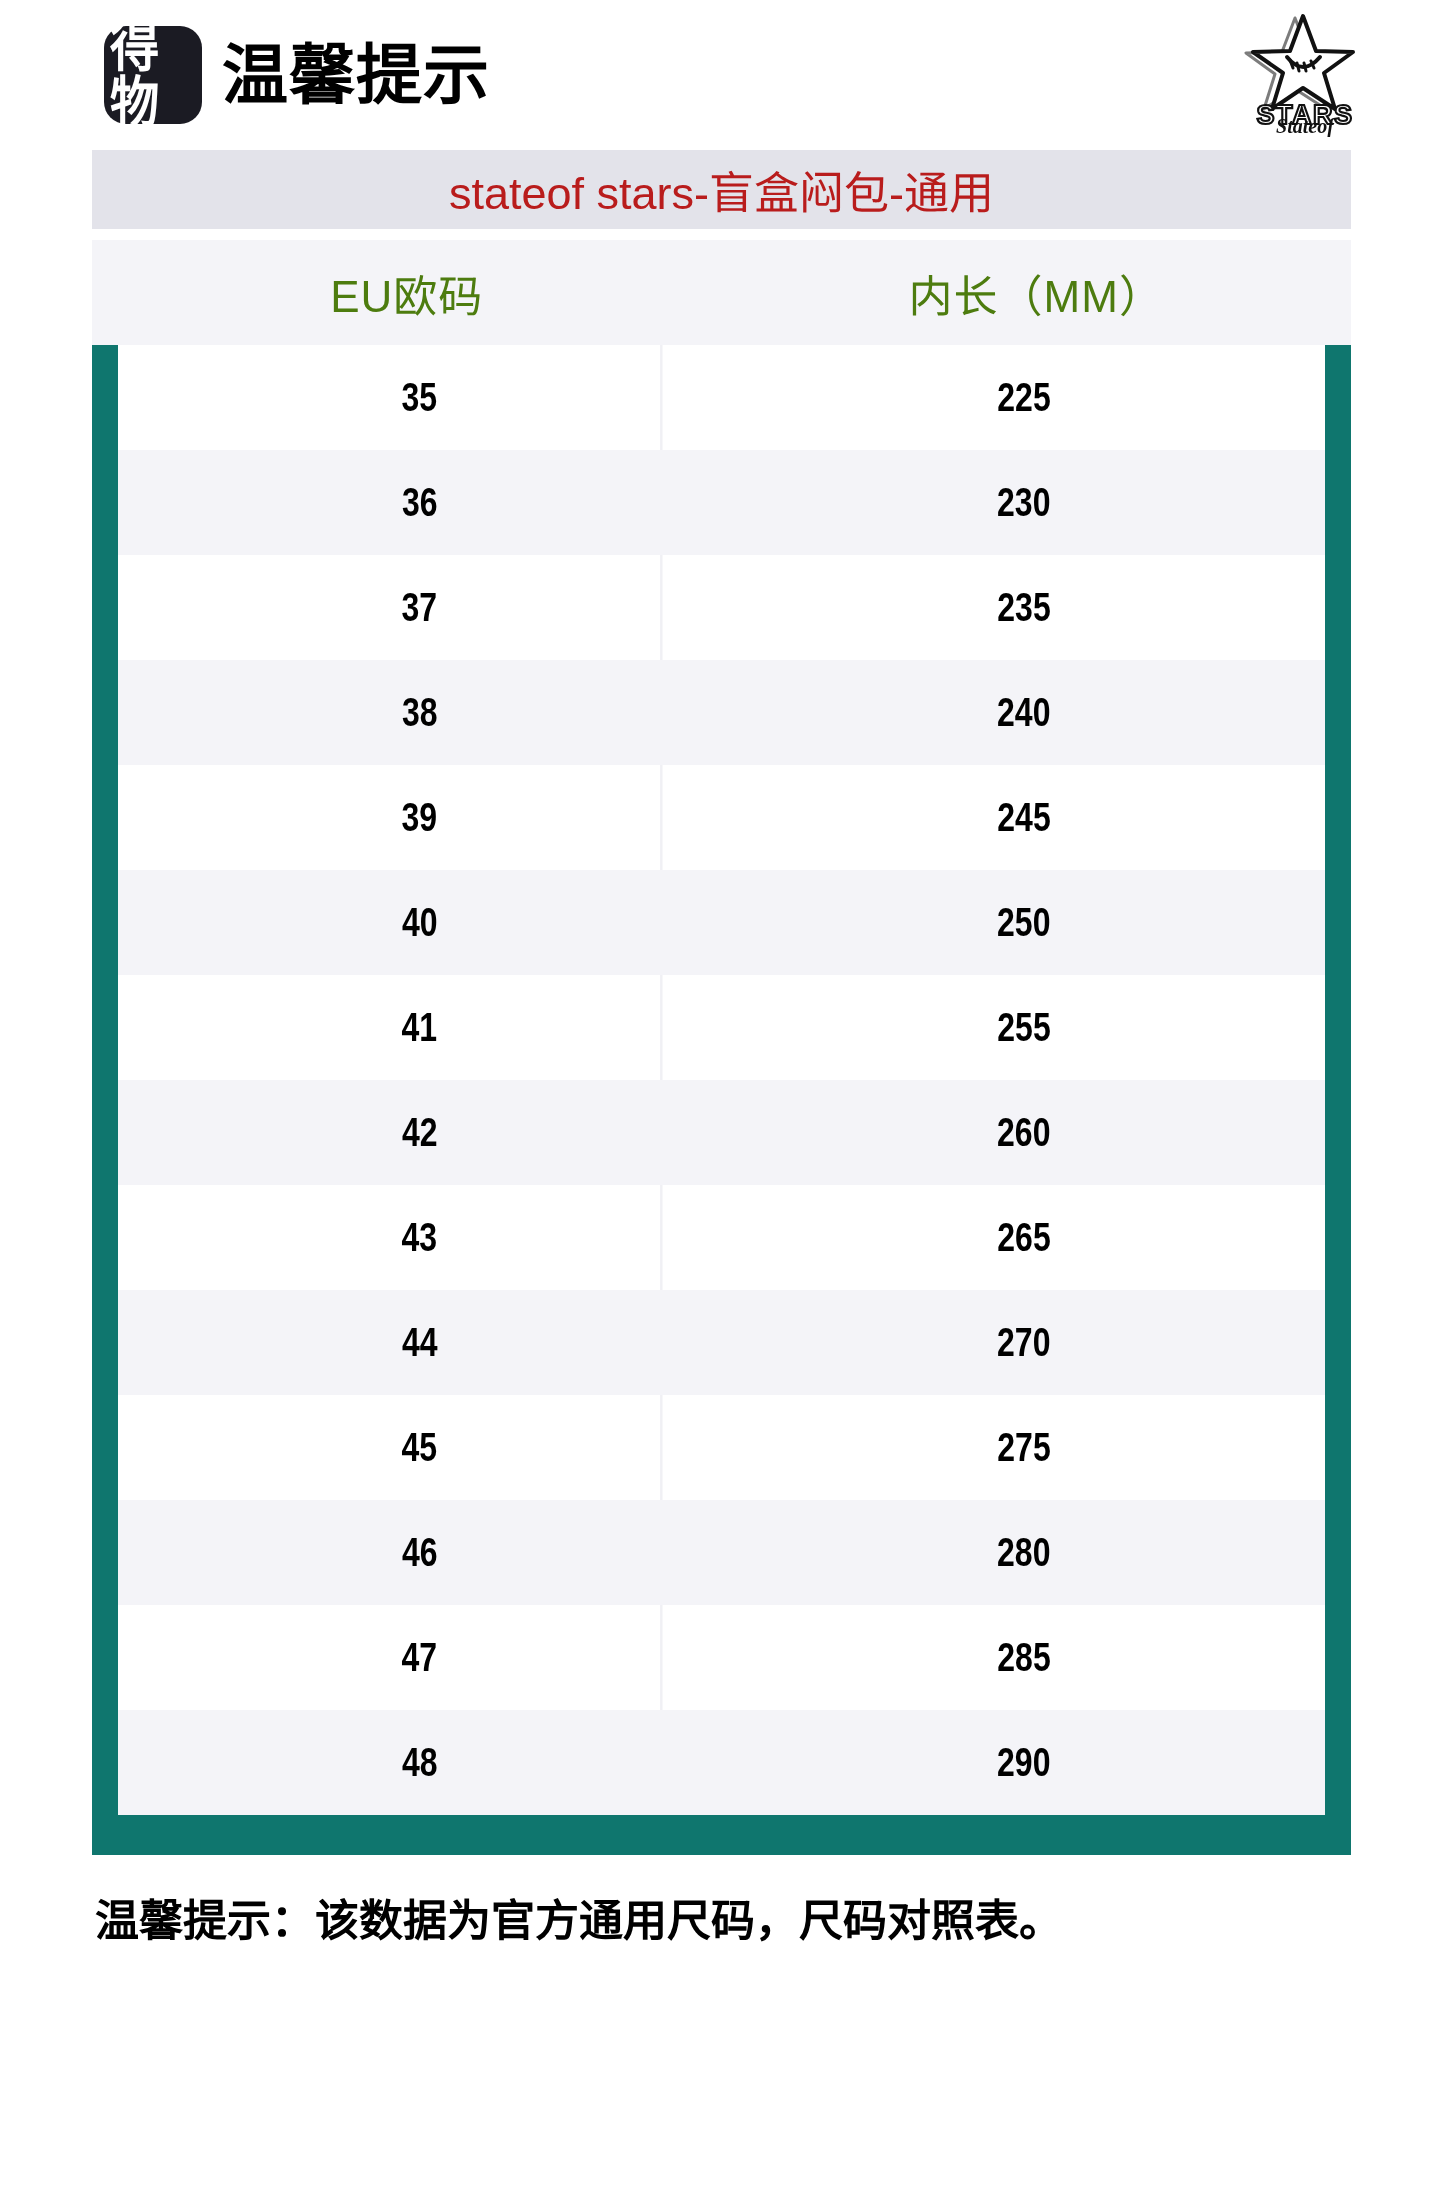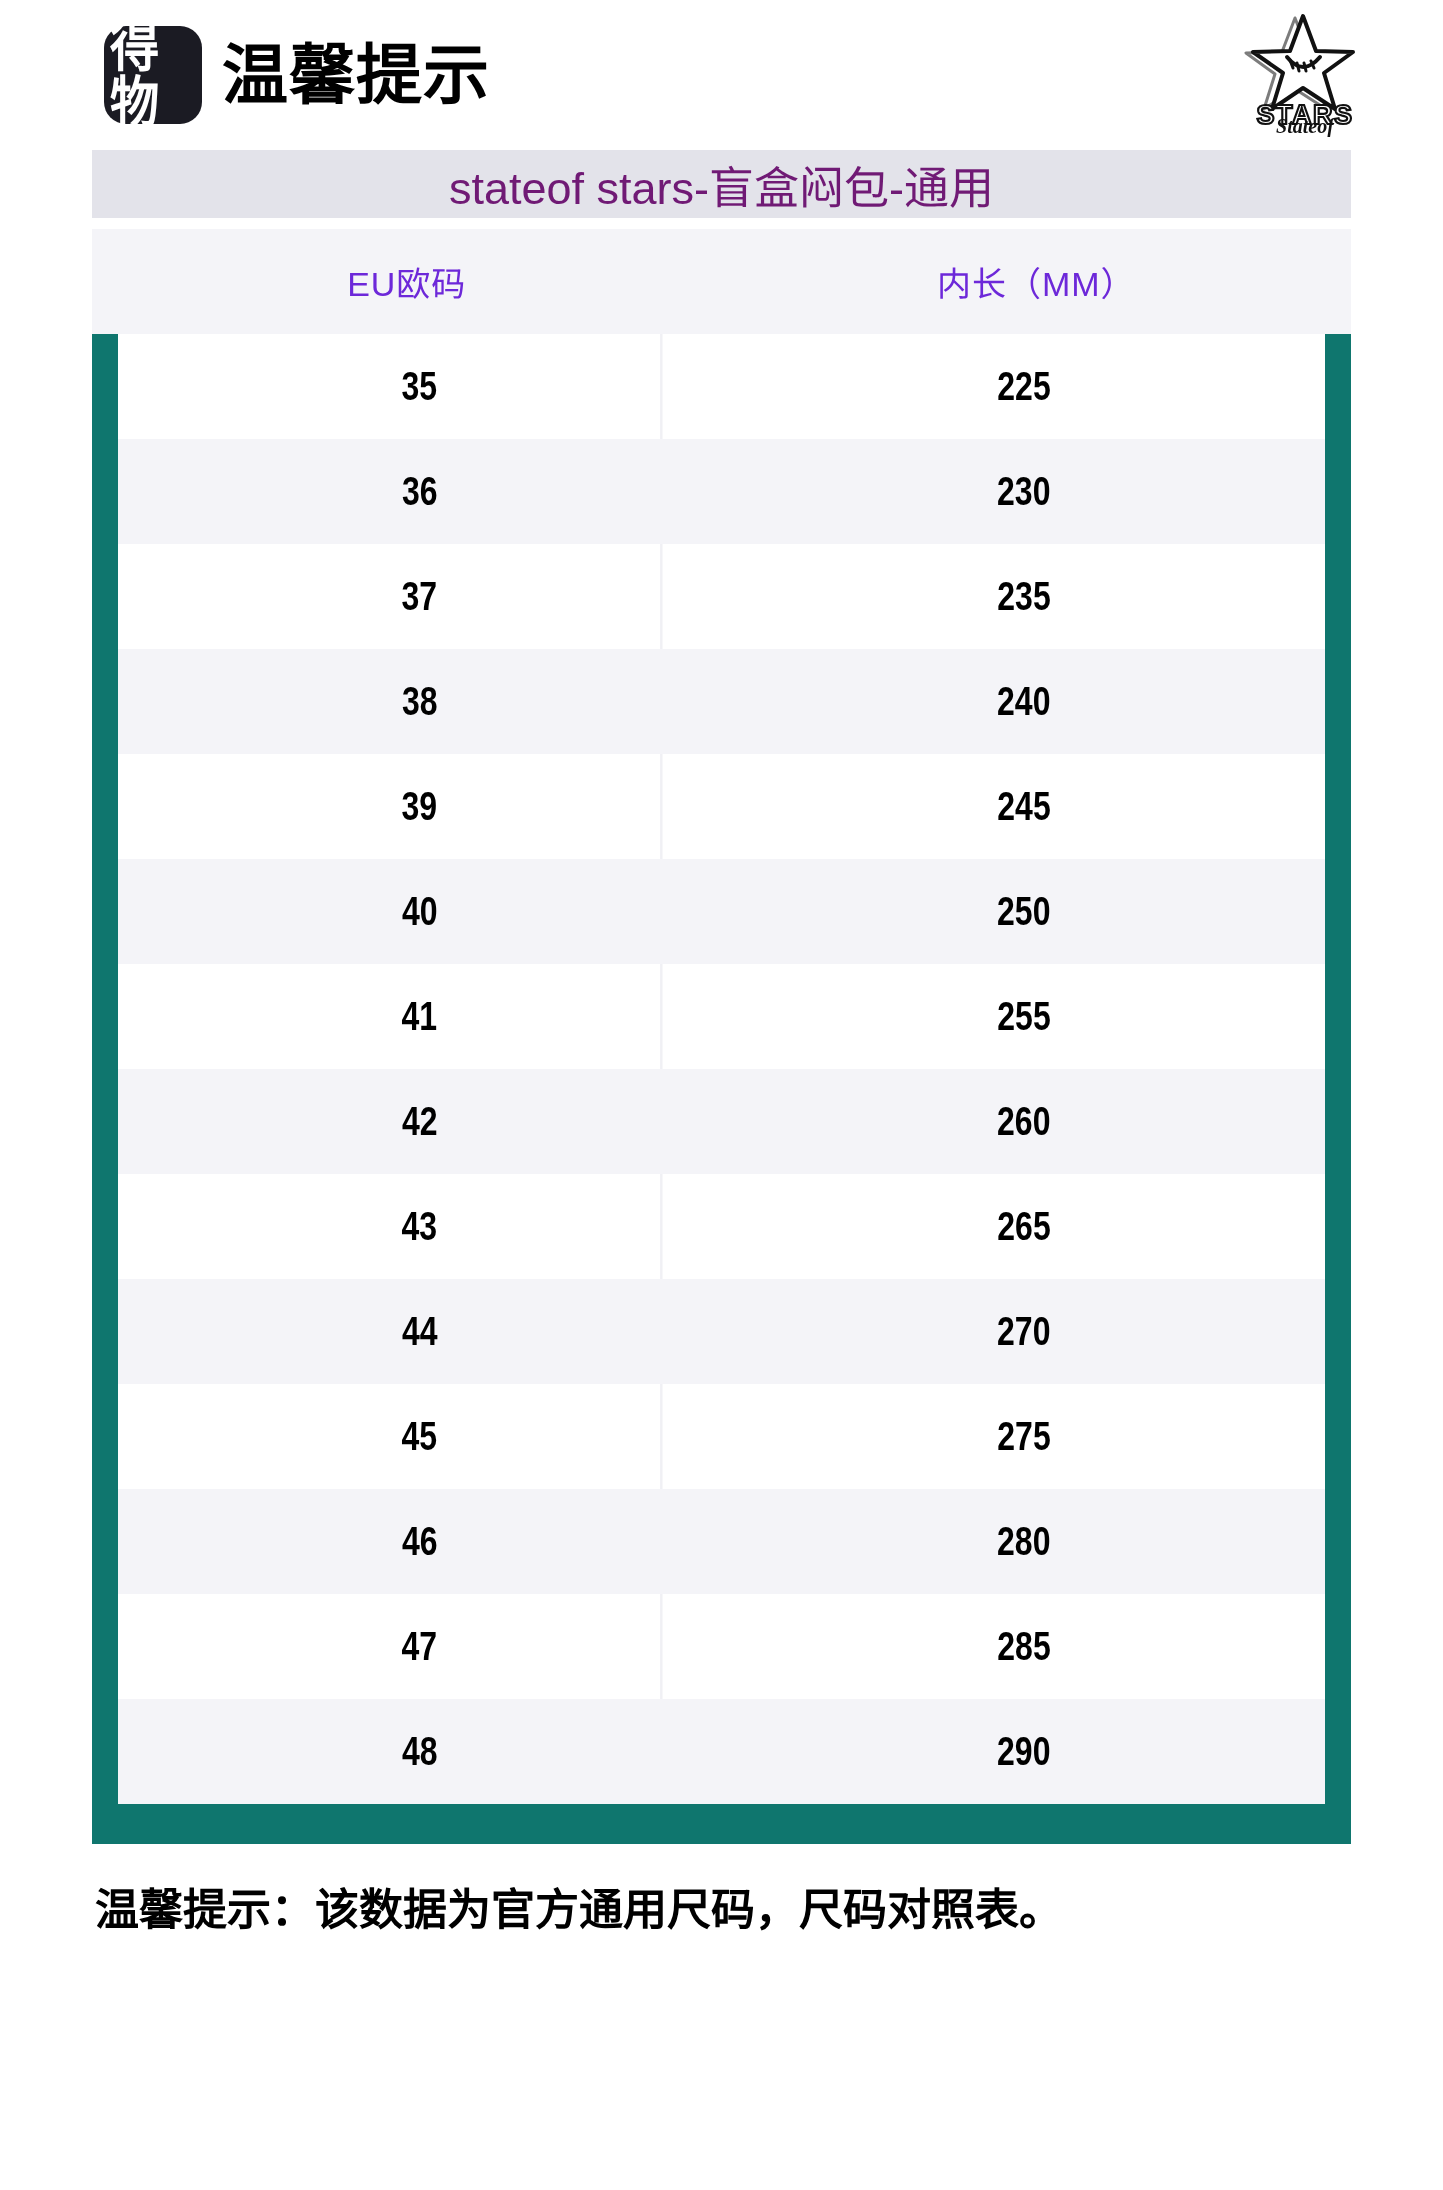--- a/index.html
+++ b/index.html
@@ -75,47 +75,47 @@
 
   
   .size-table {
     margin: 0 auto;
     width: 1259px;
     background: #f4f4f8;
     box-sizing: border-box;
   }
   .table-title {
     background: #e3e3ea;
-    height: 68px;
+    height: 79px;
     display: flex;
     align-items: center;
     justify-content: center;
     font-size: 45px;
     font-weight: 400;
-    color: #701a75;
+    color: #b91c1c;
     letter-spacing: 0px;
     white-space: nowrap;
   }
   .title-gap {
     height: 11px;
     background: #ffffff;
   }
   .head-row {
     display: flex;
     height: 105px;
     background: #f4f4f8;
   }
   .head-cell {
     flex: 1 1 0;
     display: flex;
     align-items: center;
     justify-content: center;
-    font-size: 34px;
+    font-size: 44px;
     font-weight: 300;
-    color: #6d28d9;
+    color: #4d7c0f;
     letter-spacing: 1px;
     white-space: nowrap;
   }
   .rows-wrap {
     padding: 0 26px 40px 26px;
     background: #0f766e;
   }
   .data-row {
     display: flex;
     height: 105px;

